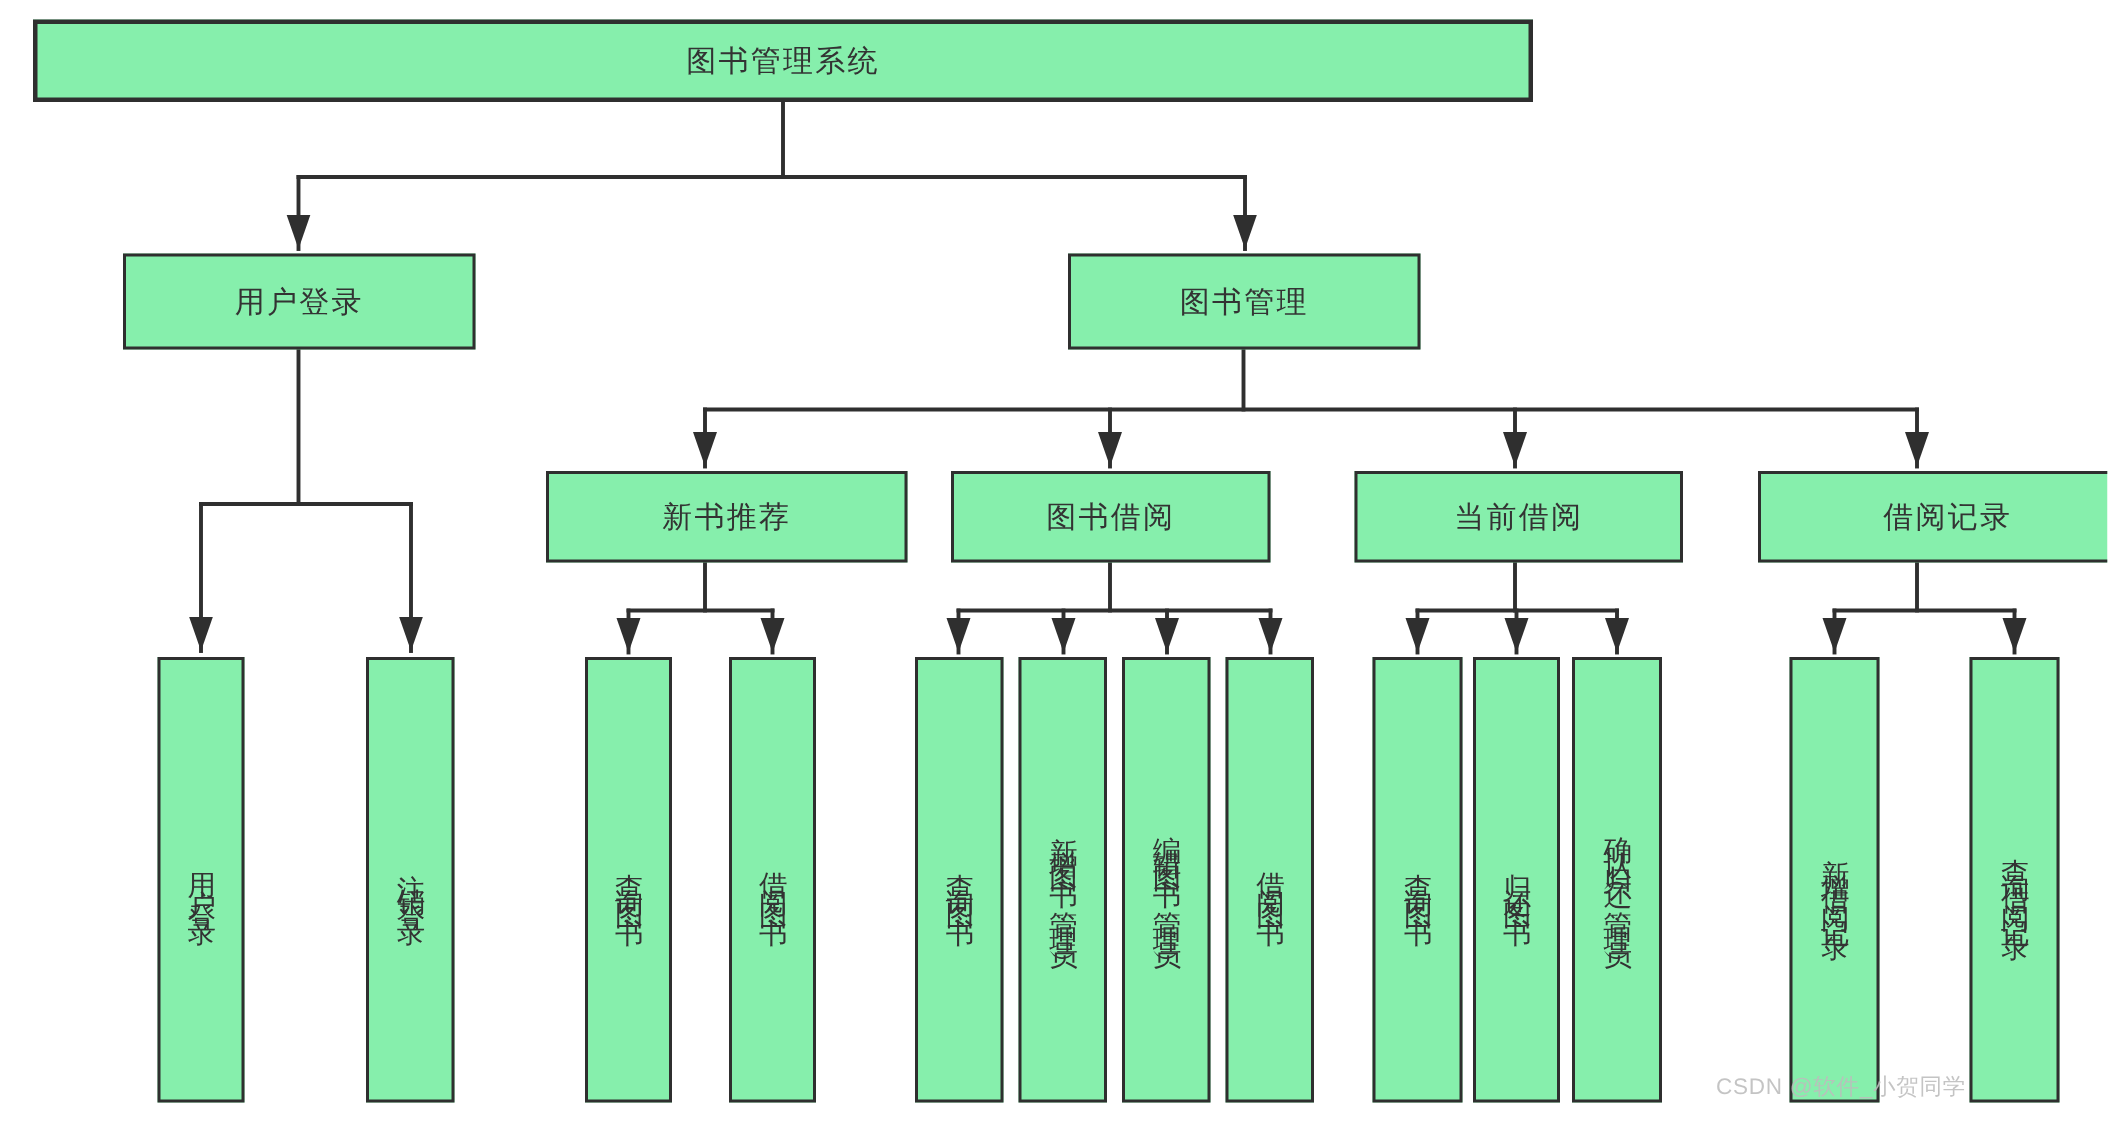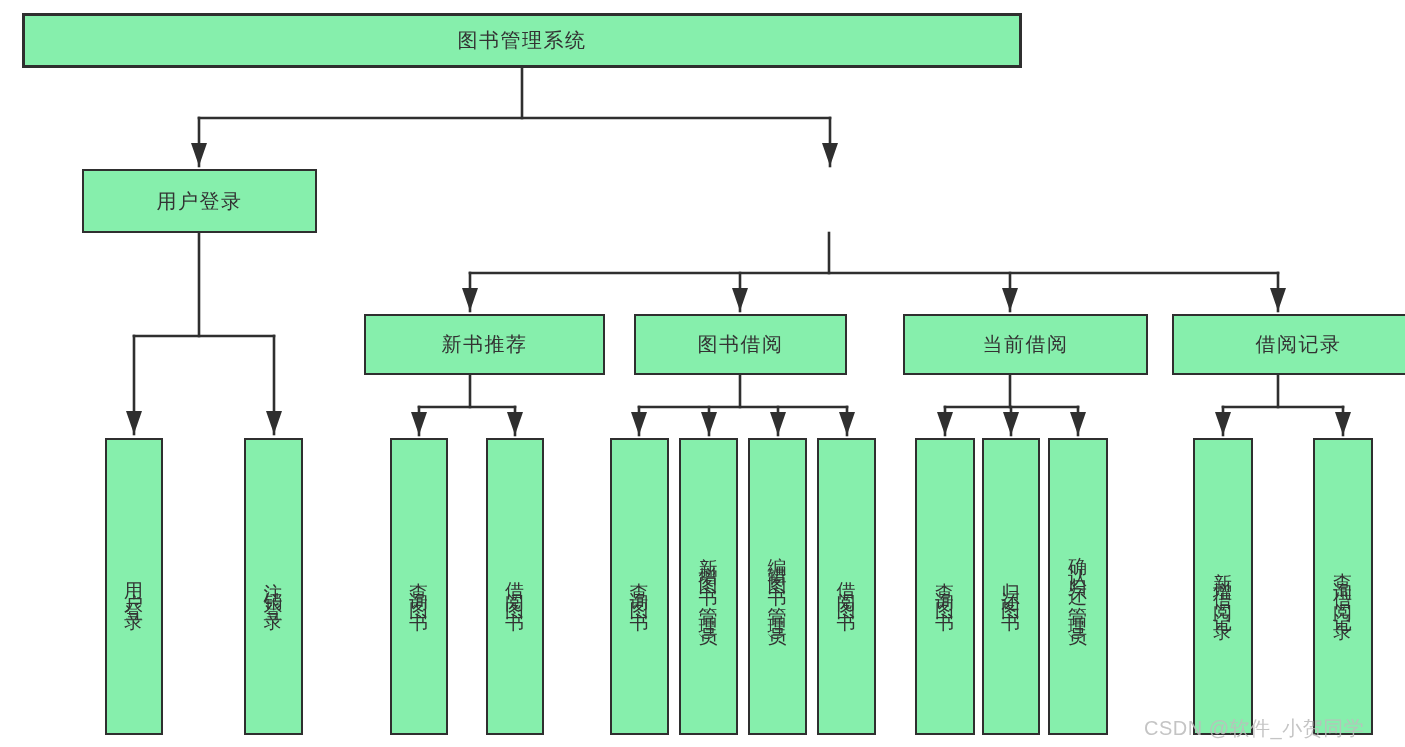--- a/index.html
+++ b/index.html
@@ -20,21 +20,21 @@
     color:var(--text-color,#333);
   }
   .node.root{border-width:3px;}
   .node.h{font-size:20px;letter-spacing:1.5px;}
   .node.v{
     writing-mode:vertical-rl;text-orientation:mixed;
     font-size:19px;letter-spacing:10px;line-height:1;
   }
   .watermark{
     position:absolute;left:1144px;top:715px;z-index:5;
-    font-size:20px;letter-spacing:0.5px;
+    font-size:15px;letter-spacing:0.5px;
     color:var(--wm-color,#bdbdbd);opacity:.88;white-space:nowrap;
   }
 </style>
 </head>
 <body>
 
 <div class="stage">
 
   <svg class="lines" width="1405" height="747" viewBox="0 0 1405 747">
     <defs>
@@ -98,28 +98,31 @@
     </g>
   </svg>
 
   <div class="node h root" style="left:22px;top:13px;width:1000px;height:55px;">
     <span>图书管理系统</span>
   </div>
 
   <div class="node h" style="left:82px;top:169px;width:235px;height:64px;">
     <span>用户登录</span>
   </div>
+  <div class="node h" style="left:712px;top:169px;width:235px;height:64px;">
+    <span>图书管理</span>
+  </div>
 
   <div class="node h" style="left:364px;top:314px;width:241px;height:61px;">
     <span>新书推荐</span>
   </div>
   <div class="node h" style="left:634px;top:314px;width:213px;height:61px;">
     <span>图书借阅</span>
   </div>
-  <div class="node h" style="left:903px;top:314px;width:245px;height:61px;">
+  <div class="node h" style="left:903px;top:314px;width:219px;height:61px;">
     <span>当前借阅</span>
   </div>
   <div class="node h" style="left:1172px;top:314px;width:253px;height:61px;">
     <span>借阅记录</span>
   </div>
 
   <div class="node v" style="left:105px;top:438px;width:58px;height:297px;">
     <span>用户登录</span>
   </div>
   <div class="node v" style="left:244px;top:438px;width:59px;height:297px;">

